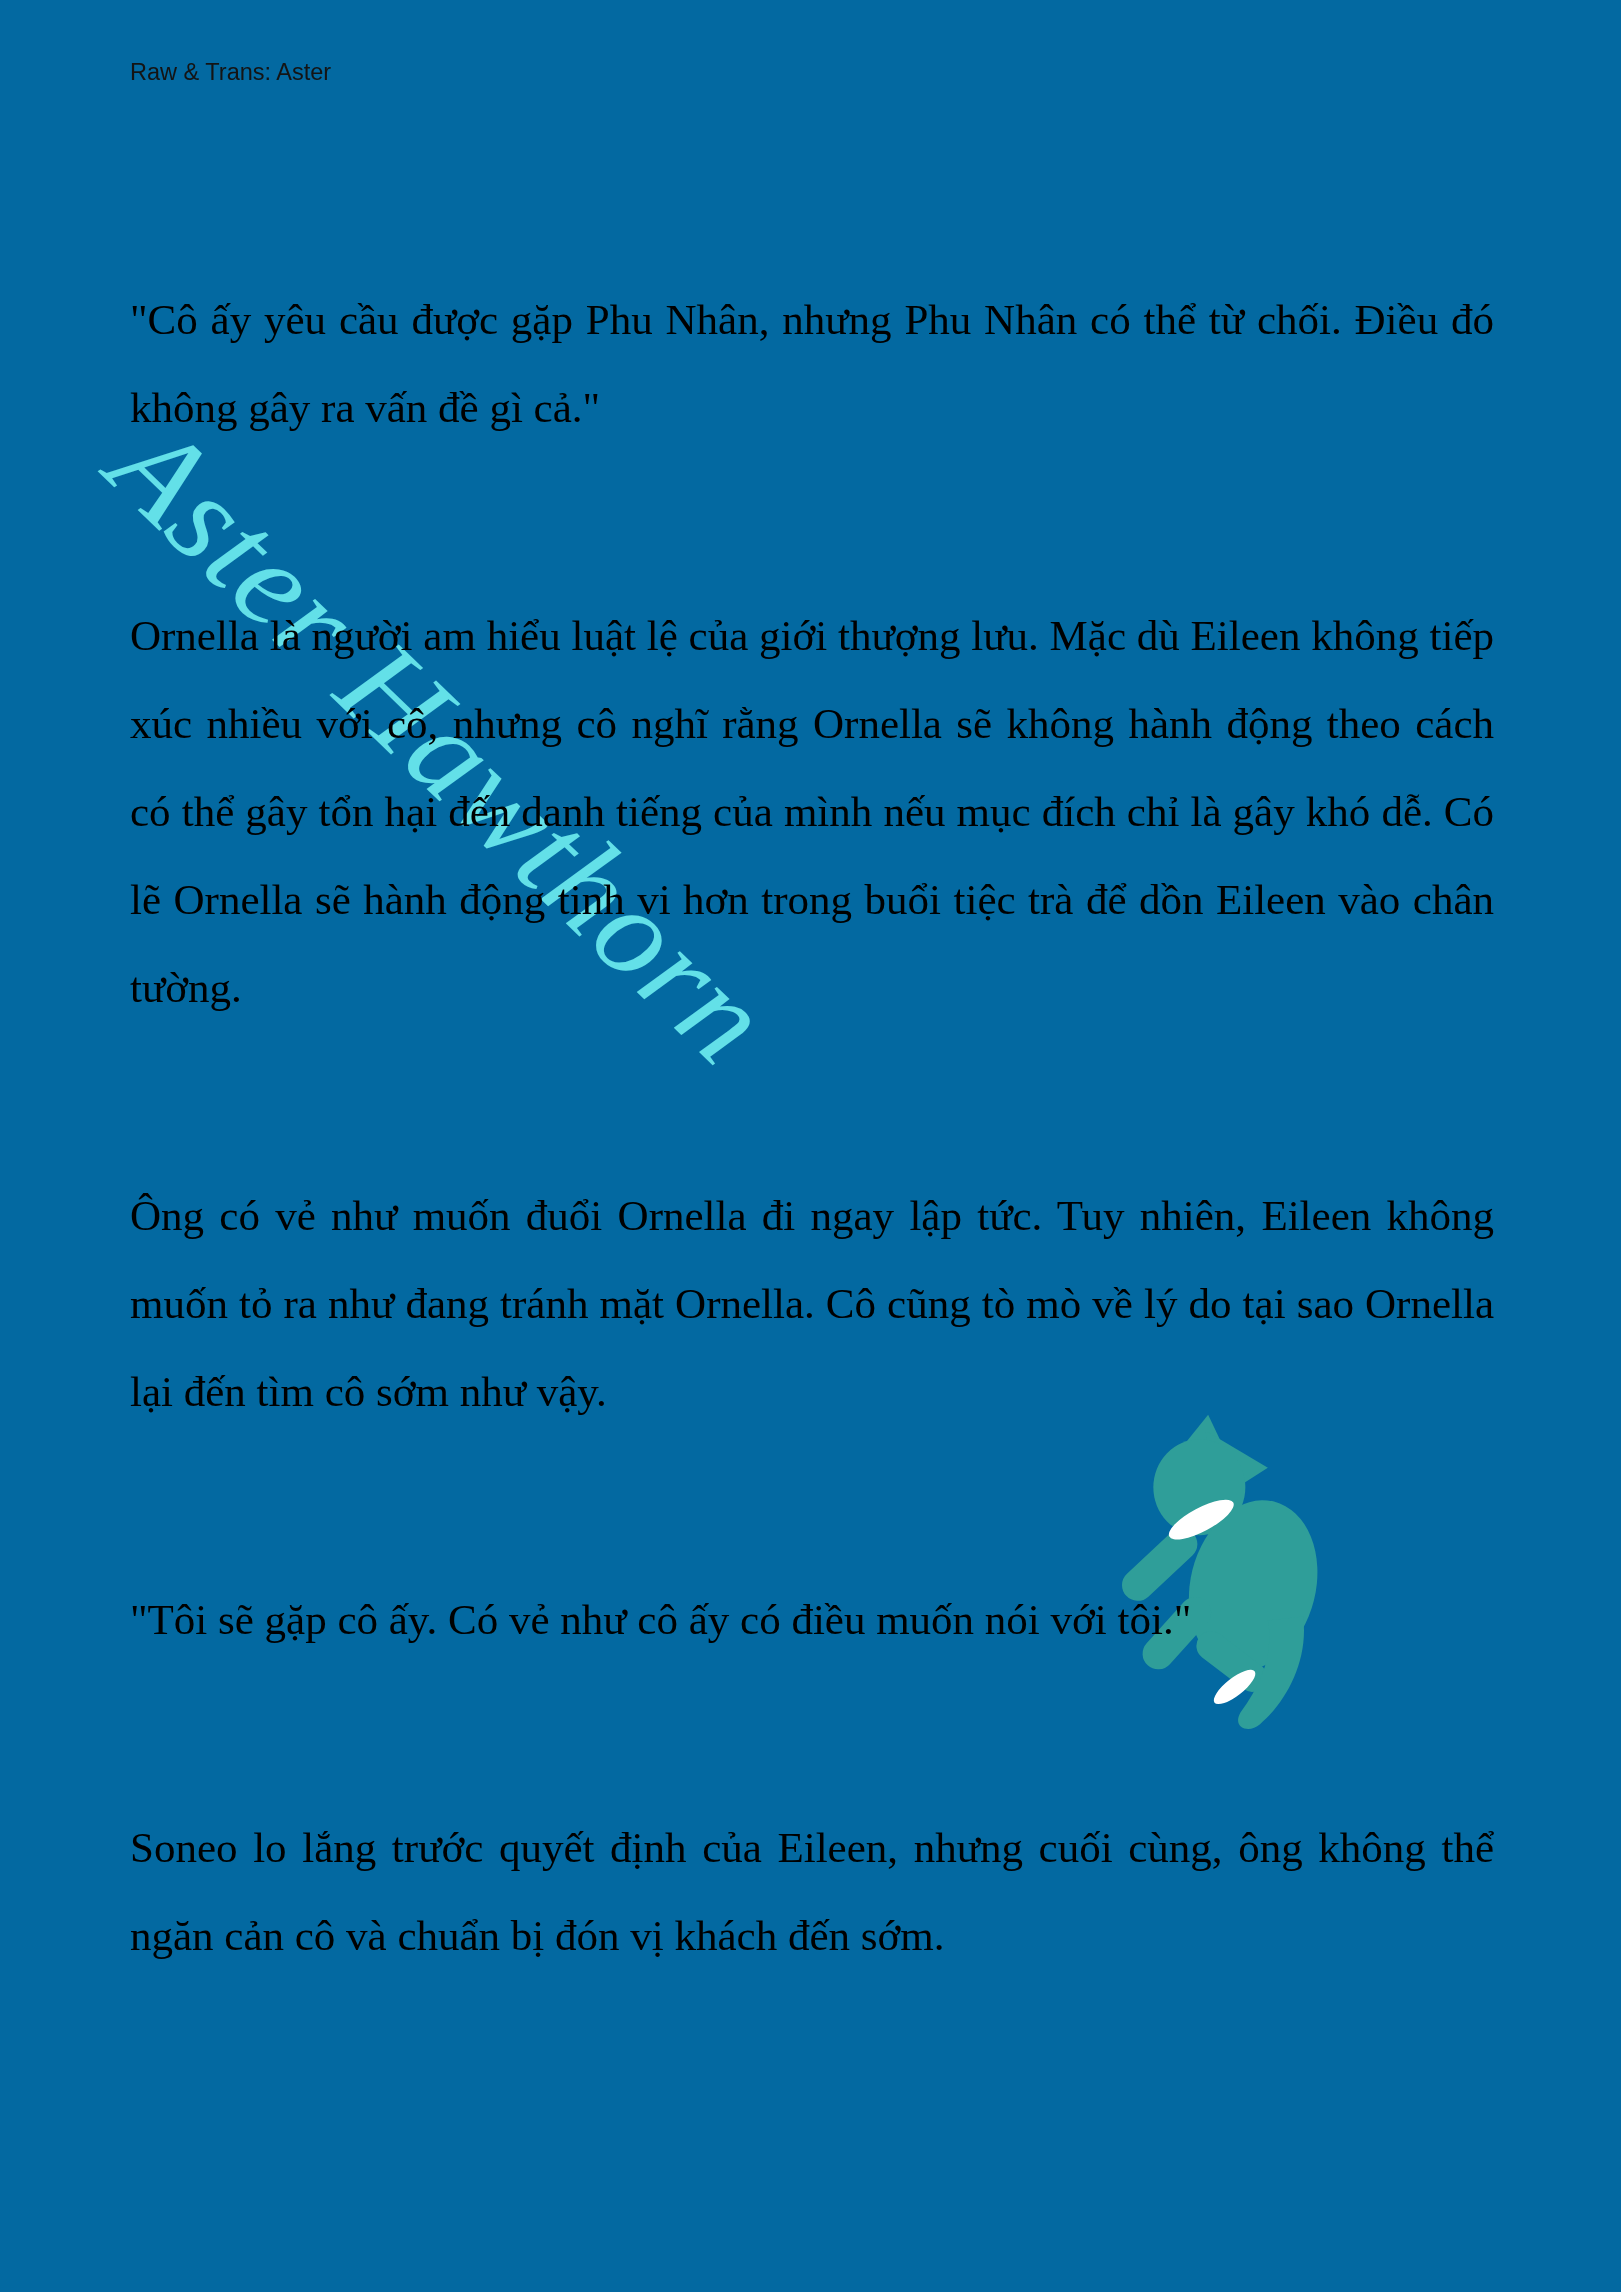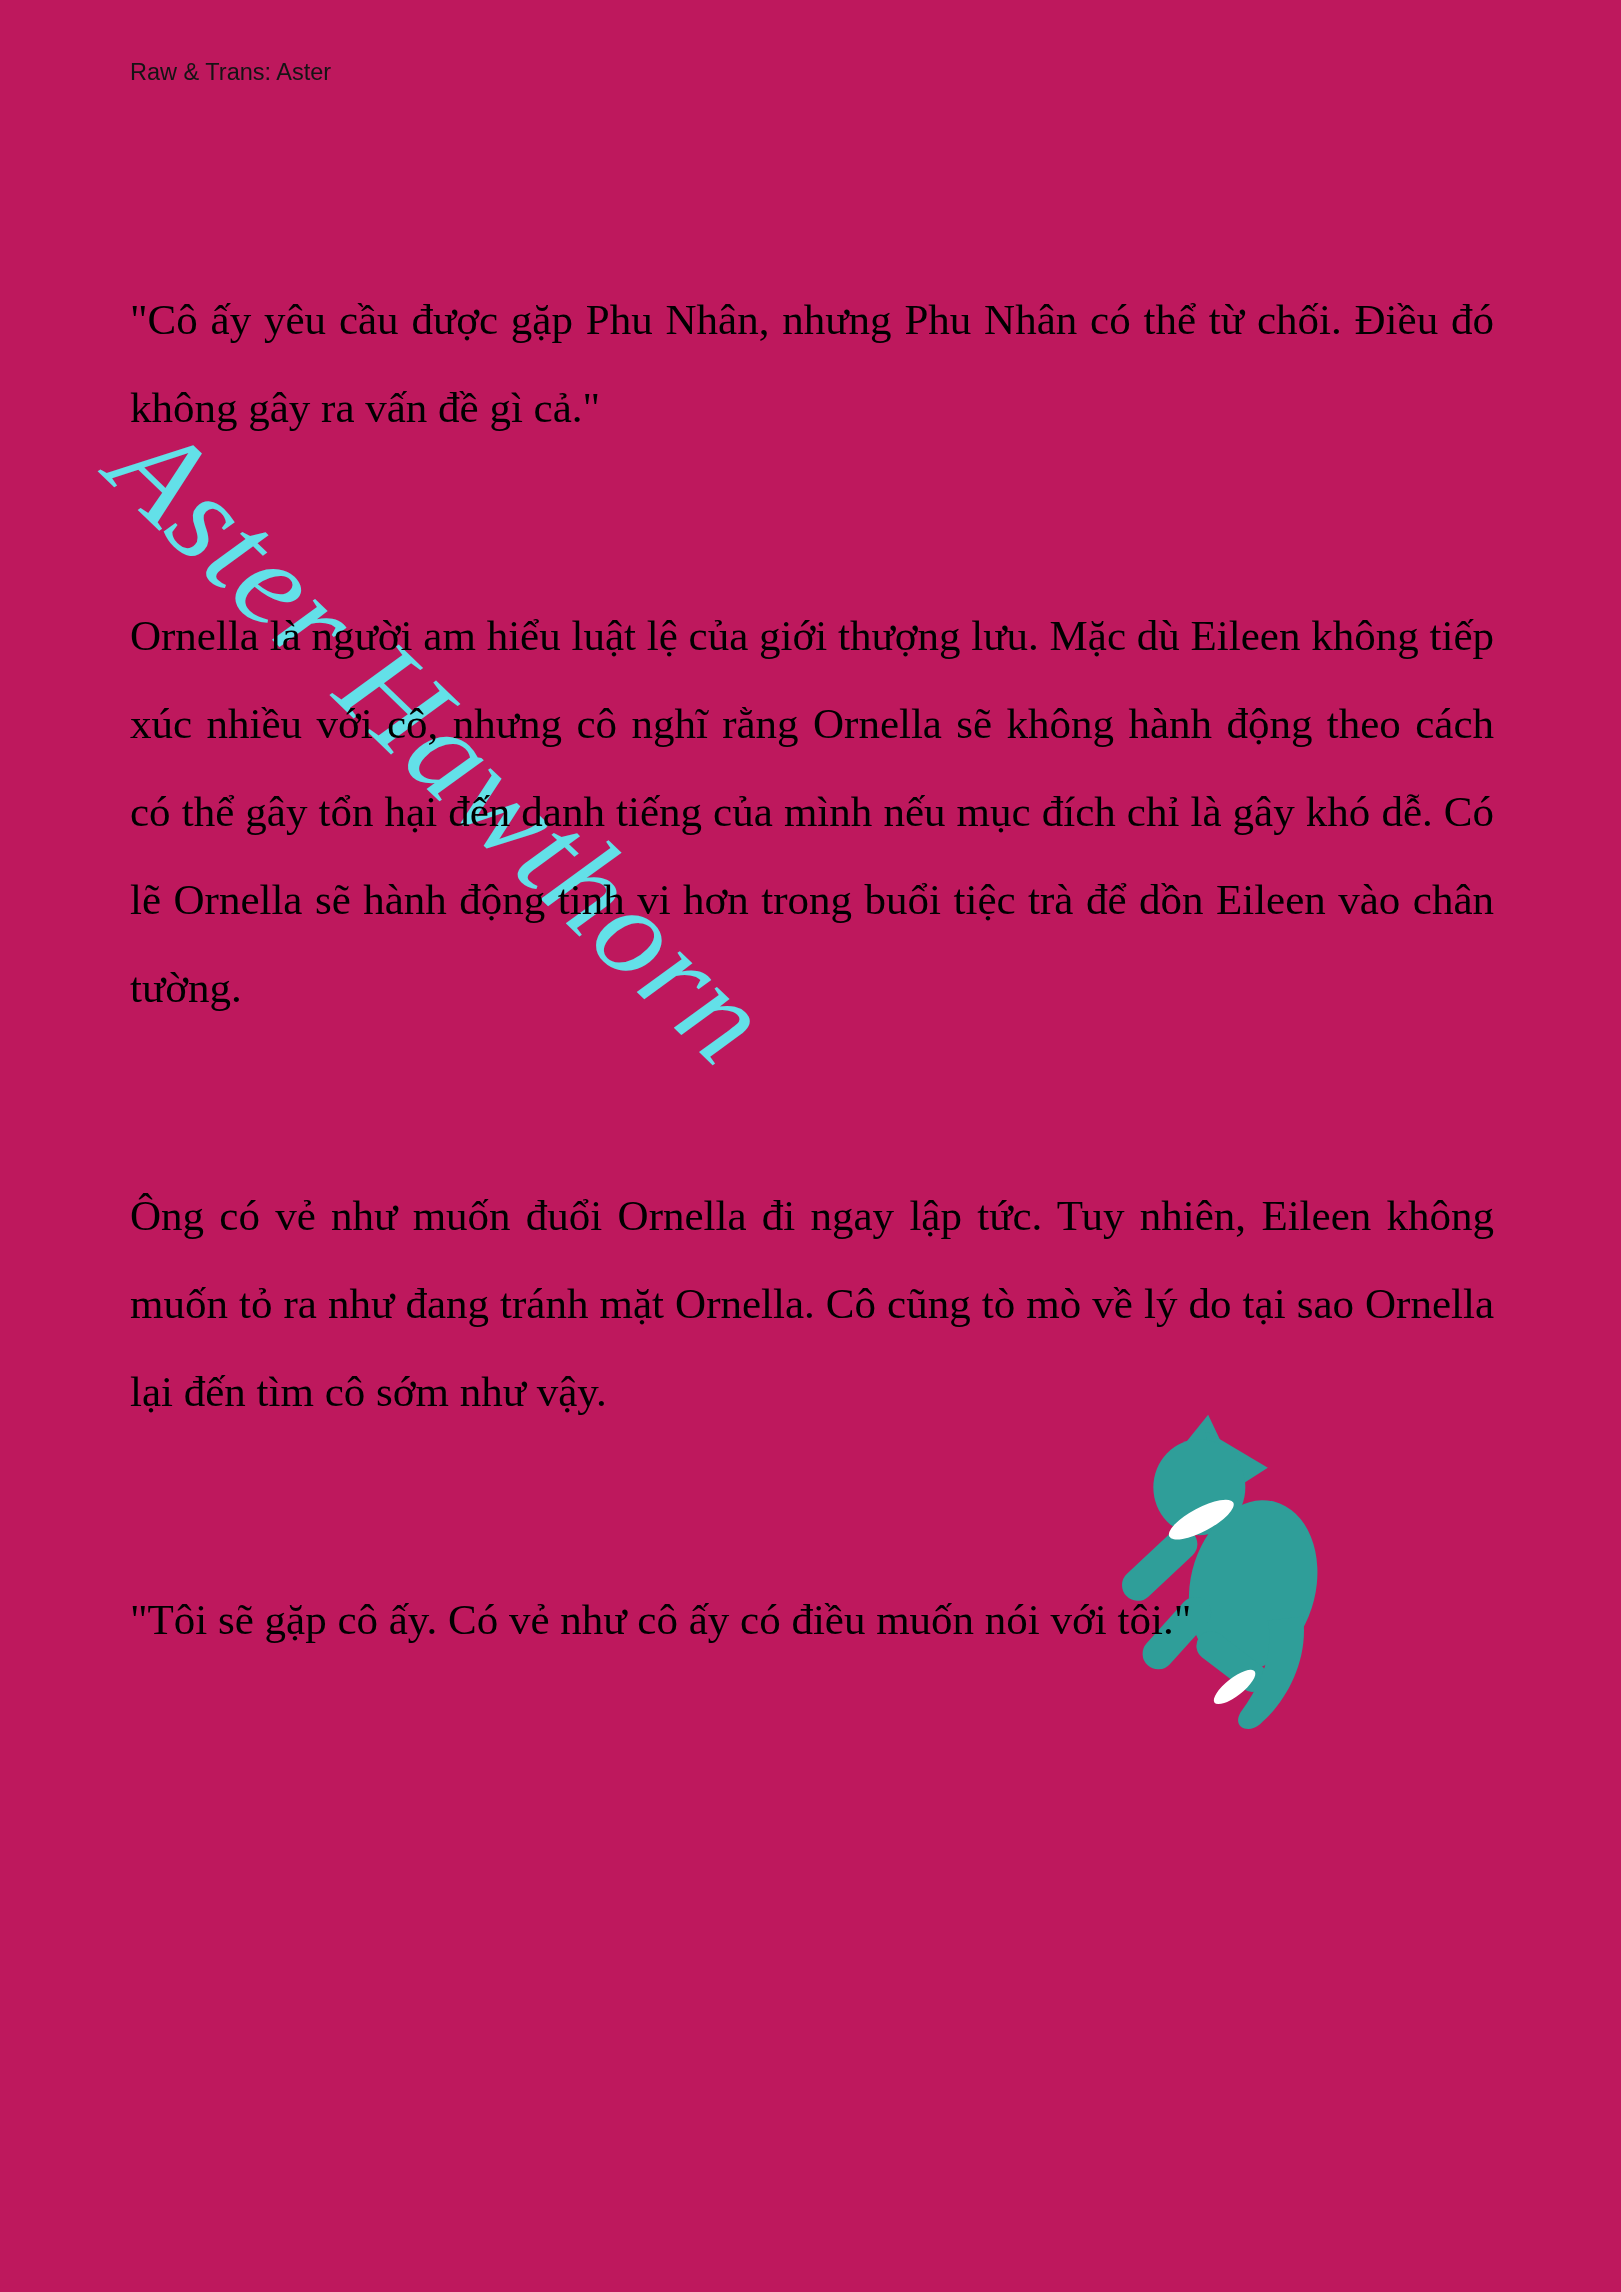--- a/index.html
+++ b/index.html
@@ -4,21 +4,21 @@
 <style>
   * { margin: 0; padding: 0; box-sizing: border-box; }
   html, body { background: #ffffff; }
   body {
     position: relative;
     width: 1621px;
     height: 2293px;
     overflow: hidden;
     font-family: "Liberation Serif", serif;
   }
-  .page { position: absolute; inset: 0; background: #be185d; }
+  .page { position: absolute; inset: 0; background: #0369a1; }
   .header {
     position: absolute;
     left: 130px;
     top: 59px;
     font-family: "Liberation Sans", sans-serif;
     font-size: 23.5px;
     color: #141414;
     z-index: 4;
   }
   .watermark {
@@ -94,16 +94,17 @@
 
       <ellipse cx="126" cy="284" rx="26" ry="9" transform="rotate(-38 126 284)"></ellipse>
     </g>
   </svg>
 
   <div class="content">
     <p>"Cô ấy yêu cầu được gặp Phu Nhân, nhưng Phu Nhân có thể từ chối. Điều đó không gây ra vấn đề gì cả."</p>
     <p>Ornella là người am hiểu luật lệ của giới thượng lưu. Mặc dù Eileen không tiếp xúc nhiều với cô, nhưng cô nghĩ rằng Ornella sẽ không hành động theo cách có thể gây tổn hại đến danh tiếng của mình nếu mục đích chỉ là gây khó dễ. Có lẽ Ornella sẽ hành động tinh vi hơn trong buổi tiệc trà để dồn Eileen vào chân tường.</p>
     <p>Ông có vẻ như muốn đuổi Ornella đi ngay lập tức. Tuy nhiên, Eileen không muốn tỏ ra như đang tránh mặt Ornella. Cô cũng tò mò về lý do tại sao Ornella lại đến tìm cô sớm như vậy.</p>
     <p>"Tôi sẽ gặp cô ấy. Có vẻ như cô ấy có điều muốn nói với tôi."</p>
+    <p>Soneo lo lắng trước quyết định của Eileen, nhưng cuối cùng, ông không thể ngăn cản cô và chuẩn bị đón vị khách đến sớm.</p>
   </div>
 
 </div>
 
 
 </body></html>

